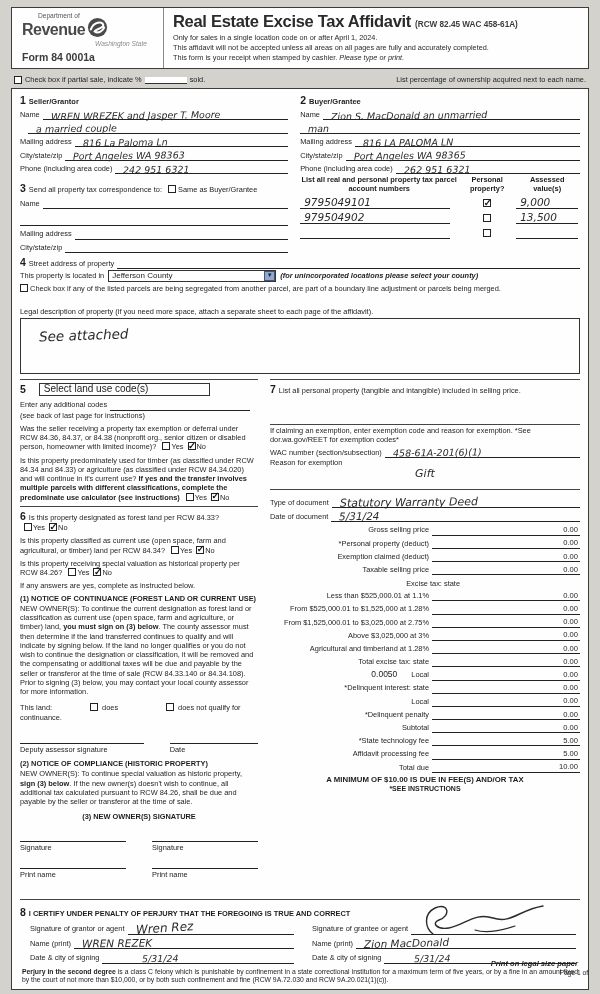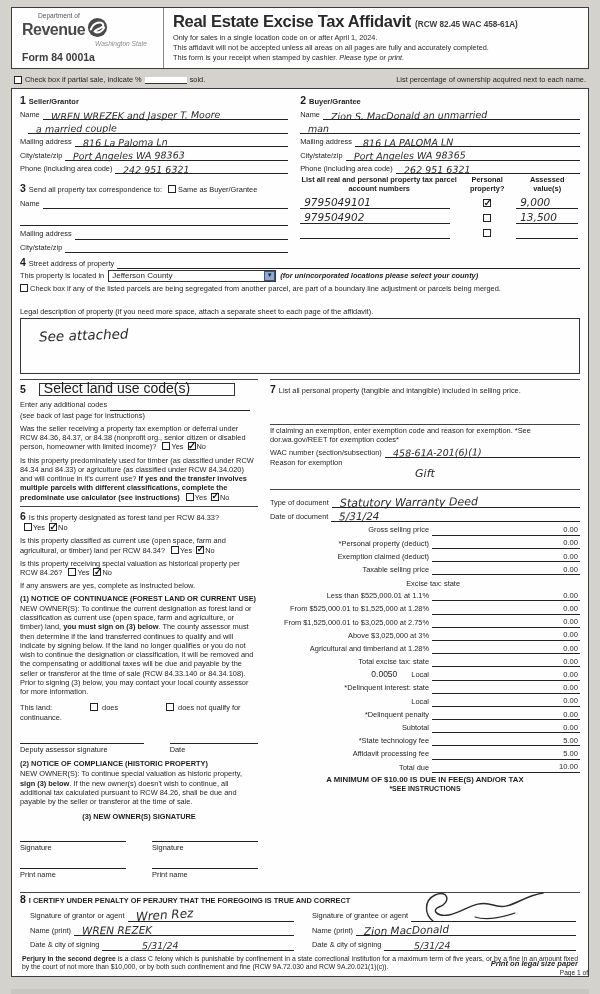--- a/index.html
+++ b/index.html
@@ -68,21 +68,21 @@
 
   
   .sec4 { margin-top:4px; }
   .county-row { display:flex; align-items:center; margin-top:1px; gap:4px; }
   .dropdown { border:1px solid #333; background:#fff; width:168px; height:12px; display:flex; align-items:center; justify-content:space-between; padding-left:3px; font-size:8px; }
   .dd-btn { width:11px; height:10px; background:#8fa8cc; border:1px solid #44567a; color:#16233f; font-size:6px; display:flex; align-items:center; justify-content:center; }
   .legal-box { border:1.1px solid #333; height:56px; margin-top:1px; position:relative; }
   .legal-box .hw { position:absolute; left:18px; top:8px; font-size:13.5px; transform:rotate(-2deg); }
 
   
-  .landuse { border:1px solid #333; width:196px; height:13px; display:inline-flex; align-items:center; padding-left:4px; font-size:14px; margin-left:10px; }
+  .landuse { border:1px solid #333; width:171px; height:13px; display:inline-flex; align-items:center; padding-left:4px; font-size:10px; margin-left:10px; }
   .q { position:relative; margin-top:4px; }
   .q .qtext { padding-right:0; }
   .hr { border-top:0.9px solid #444; margin:4px 0 3px; }
   .notice-body { text-align:left; margin-top:1px; }
   .landq { display:flex; margin-top:7px; }
   .landq span { margin-right:4px; }
   .sig2 { display:flex; gap:26px; margin-top:10px; }
   .sigcell { flex:1; }
   .sigline { border-bottom:0.9px solid #222; height:10px; position:relative; }
   .siglab { margin-top:1px; }
@@ -91,21 +91,21 @@
   .mrow { display:flex; justify-content:flex-end; align-items:flex-end; height:13.2px; }
   .mprefix { margin-right:14px; font-size:8.5px; padding-bottom:1px; }
   .mlabel { white-space:nowrap; padding-bottom:1px; }
   .mline { width:148px; border-bottom:0.9px solid #222; margin-left:3px; position:relative; height:12px; }
   .mval { position:absolute; right:2px; bottom:0px; font-size:7.6px; }
   .excise-hdr { text-align:center; padding-right:120px; height:13px; display:flex; align-items:flex-end; justify-content:flex-end; }
   .min-note { text-align:center; font-weight:bold; font-size:7.8px; margin-top:2px; }
   .see-instr { text-align:center; font-weight:bold; font-size:7px; }
 
   
-  .sec8 { border-top:0.9px solid #444; margin-top:13px; padding-top:0; }
+  .sec8 { border-top:0.9px solid #444; margin-top:20px; padding-top:6px; }
   .s8grid { display:flex; gap:18px; padding:1px 4px 0 10px; }
   .s8col { flex:1; }
   .s8col .frow { height:14.5px; }
   .sig-svg { position:absolute; left:4px; bottom:-4px; overflow:visible; }
   .perjury { font-size:6.8px; margin-top:4px; text-align:justify; line-height:1.2; padding:0 2px 3px; }
 
   
   .access-band { background:#c7c6c0; text-align:center; font-size:7.5px; padding:3px 30px 4px; margin-top:12px; line-height:1.25; }
   .footer-row { display:flex; align-items:flex-start; padding:6px 26px 0 30px; }
   .rev-num { font-size:6.6px; color:#444; width:170px; }

